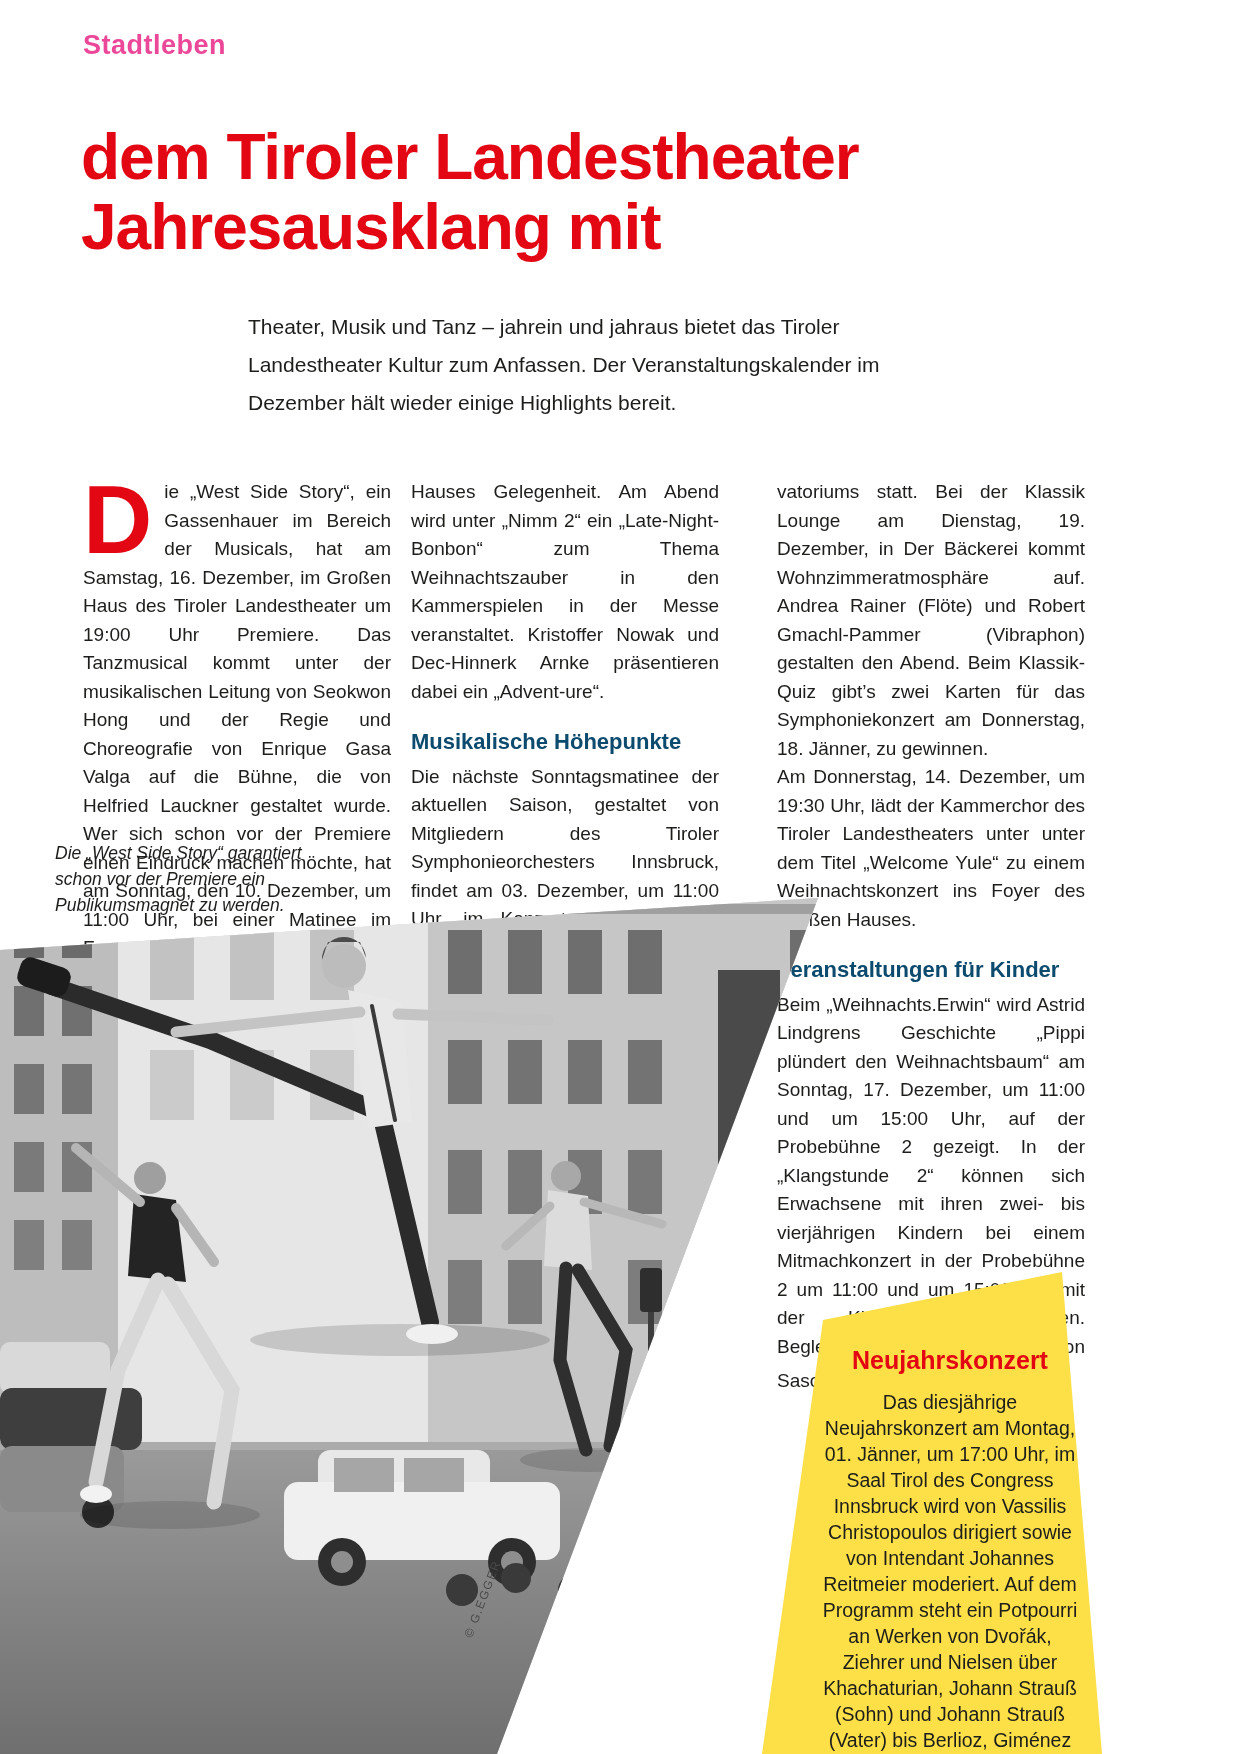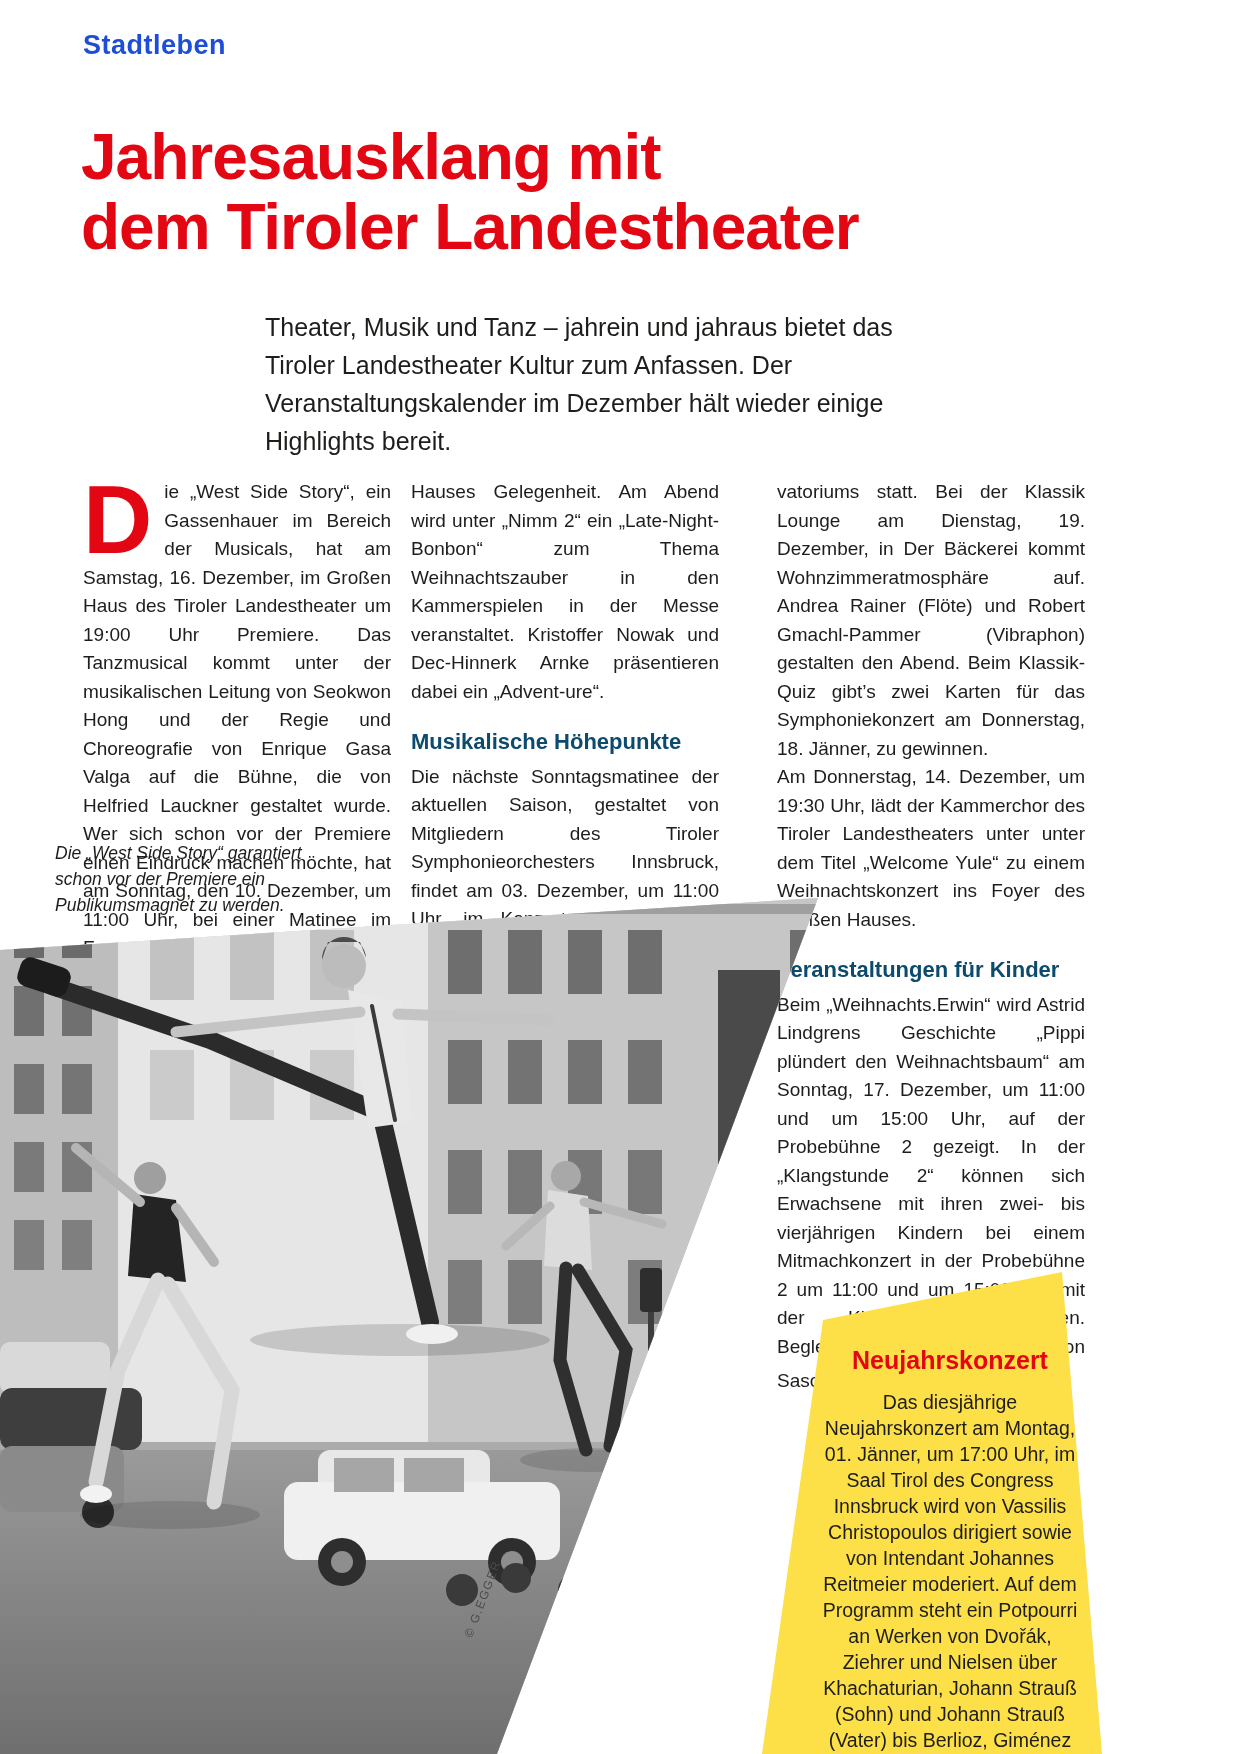--- a/index.html
+++ b/index.html
@@ -1,24 +1,24 @@
 <!DOCTYPE html>
 <html lang="de"><head>
 <meta charset="utf-8">
 <style>
   html,body{margin:0;padding:0;background:#ffffff;}
   body{font-family:"Liberation Sans","DejaVu Sans",sans-serif;color:#1d1d1b;}
   .page{position:relative;width:1240px;height:1754px;background:#ffffff;overflow:hidden;margin:0 auto;}
 
-  .kicker{position:absolute;left:83px;top:30px;font-size:27px;font-weight:700;letter-spacing:.5px;color:#1d4ed8;}
+  .kicker{position:absolute;left:83px;top:30px;font-size:27px;font-weight:700;letter-spacing:.5px;color:#ec4899;}
 
   .headline{position:absolute;left:81px;top:122px;font-size:64px;line-height:1.10;font-weight:700;
             letter-spacing:-1px;color:#e30613;}
 
-  .standfirst{position:absolute;left:265px;top:308px;width:650px;font-size:25px;line-height:38px;
+  .standfirst{position:absolute;left:248px;top:308px;width:650px;font-size:21px;line-height:38px;
               font-weight:400;color:#1d1d1b;}
 
   .col{position:absolute;top:478px;width:308px;font-size:19px;line-height:28.5px;text-align:justify;
        hyphens:auto;-webkit-hyphens:auto;}
   .col p{margin:0;}
   .col1{left:83px;}
   .col2{left:411px;}
   .col3{left:777px;}
 
   .dropcap{float:left;color:#e30613;font-size:96px;line-height:76px;font-weight:400;
@@ -48,22 +48,22 @@
   .infobox-body{font-size:19.5px;line-height:26px;color:#1d1d1b;margin:0;}
 </style>
 </head>
 <body>
 
 <div class="page">
 
   <div class="kicker">Stadtleben</div>
 
   <div class="headline">
+    <div>dem Tiroler Landestheater</div>
     <div>Jahresausklang mit</div>
-    <div>dem Tiroler Landestheater</div>
   </div>
 
   <div class="standfirst">Theater, Musik und Tanz – jahrein und jahraus bietet das Tiroler Landestheater Kultur zum Anfassen. Der Veranstaltungskalender im Dezember hält wieder einige Highlights bereit.</div>
 
   <div class="col col1">
     <p><span class="dropcap">D</span><span>ie „West Side Story“, ein Gassenhauer im Bereich der Musicals, hat am Samstag, 16. Dezember, im Großen Haus des Tiroler Landestheater um 19:00 Uhr Premiere. Das Tanzmusical kommt unter der musikalischen Leitung von Seokwon Hong und der Regie und Choreografie von Enrique Gasa Valga auf die Bühne, die von Helfried Lauckner gestaltet wurde. Wer sich schon vor der Premiere einen Eindruck machen möchte, hat am Sonntag, den 10. Dezember, um 11:00 Uhr, bei einer Matinee im Foyer des Großen</span></p>
   </div>
 
   <div class="col col2">
     <p>Hauses Gelegenheit. Am Abend wird unter „Nimm 2“ ein „Late-Night-Bonbon“ zum Thema Weihnachtszauber in den Kammerspielen in der Messe veranstaltet. Kristoffer Nowak und Dec-Hinnerk Arnke präsentieren dabei ein „Advent-ure“.</p>

